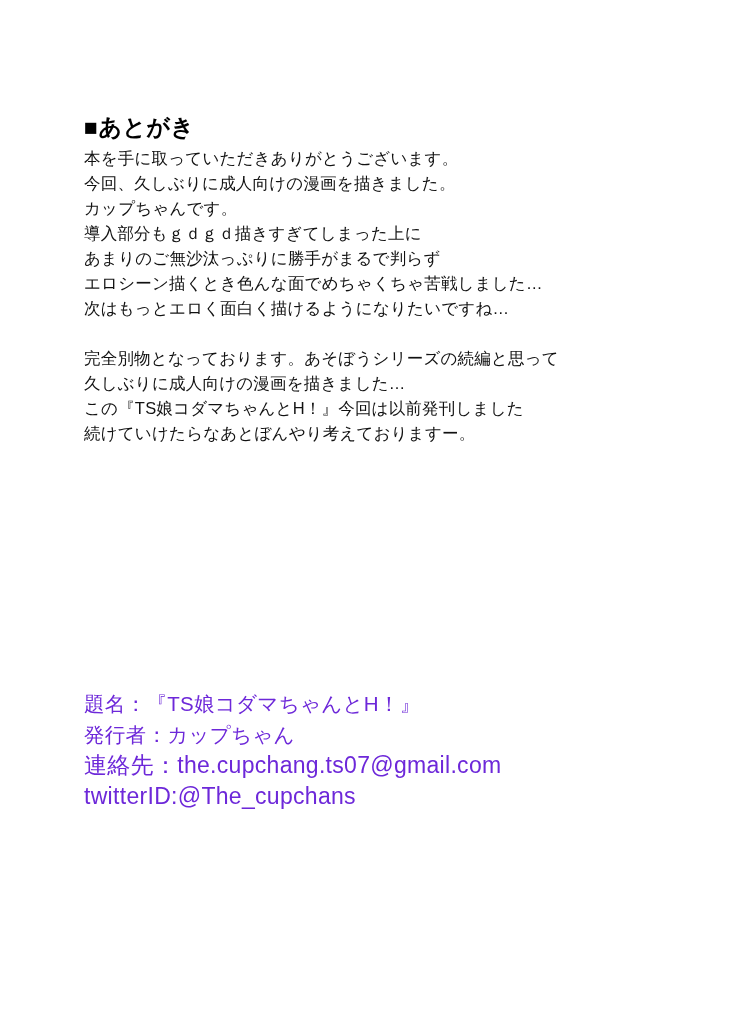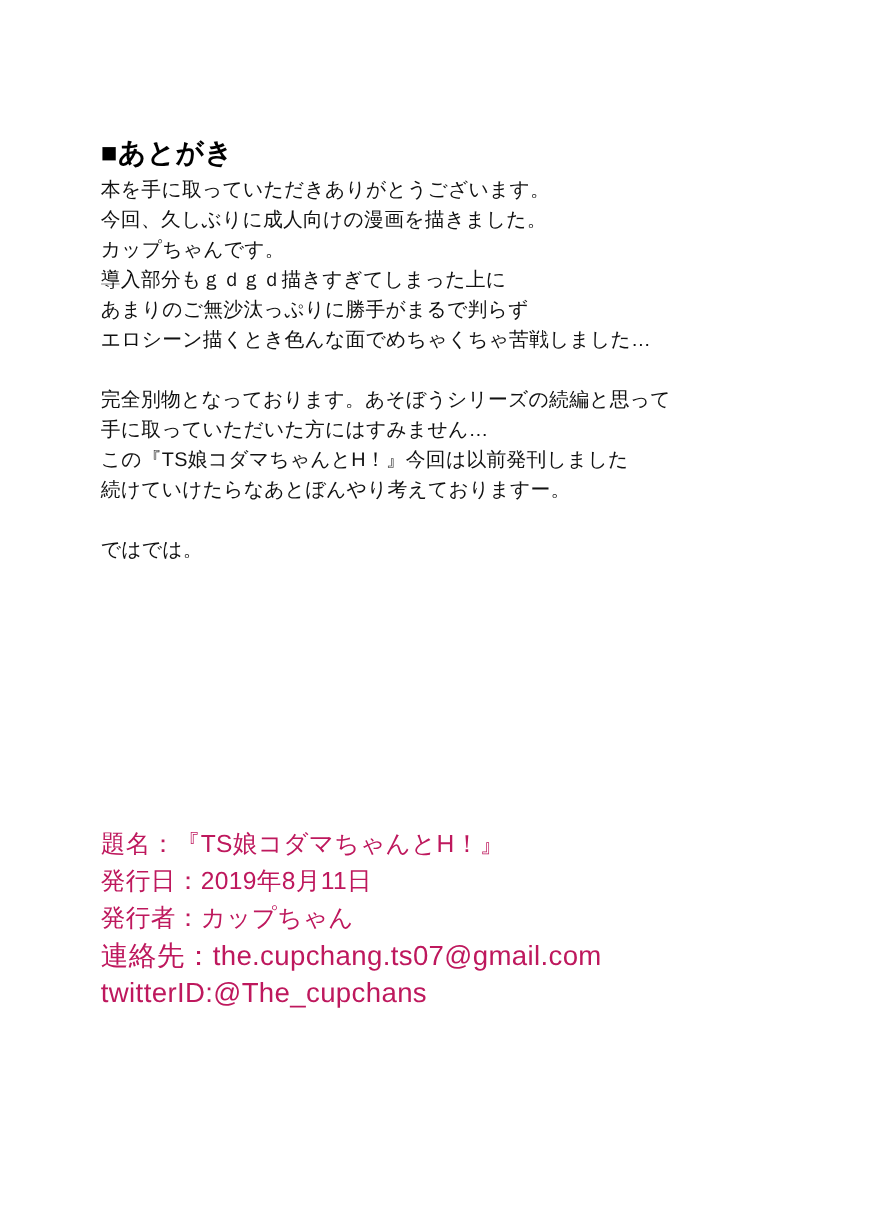--- a/index.html
+++ b/index.html
@@ -47,21 +47,21 @@
     white-space: pre;
     letter-spacing: 0.2px;
   }
   .para-gap {
     height: 25px;
   }
   
   .colophon-line {
     font-size: 20.5px;
     line-height: 31px;
-    color: #be185d;
+    color: #6d28d9;
     white-space: pre;
     letter-spacing: 0.3px;
   }
   .colophon-line.latin {
     font-size: 23px;
   }
 </style>
 </head>
 <body>
 
@@ -69,34 +69,33 @@
 
   <div class="section" id="afterword-section">
     <div class="section-heading">■あとがき</div>
 
     <div class="body-line">本を手に取っていただきありがとうございます。</div>
     <div class="body-line">今回、久しぶりに成人向けの漫画を描きました。</div>
     <div class="body-line">カップちゃんです。</div>
     <div class="body-line">導入部分もｇｄｇｄ描きすぎてしまった上に</div>
     <div class="body-line">あまりのご無沙汰っぷりに勝手がまるで判らず</div>
     <div class="body-line">エロシーン描くとき色んな面でめちゃくちゃ苦戦しました…</div>
+    <div class="body-line">次はもっとエロく面白く描けるようになりたいですね…</div>
 
     <div class="para-gap"></div>
 
     <div class="body-line">完全別物となっております。あそぼうシリーズの続編と思って</div>
-    <div class="body-line">手に取っていただいた方にはすみません…</div>
+    <div class="body-line">久しぶりに成人向けの漫画を描きました…</div>
     <div class="body-line">この『TS娘コダマちゃんとH！』今回は以前発刊しました</div>
     <div class="body-line">続けていけたらなあとぼんやり考えておりますー。</div>
 
     <div class="para-gap"></div>
 
-    <div class="body-line">ではでは。</div>
   </div>
 
   <div class="section" id="colophon-section">
     <div class="colophon-line">題名：『TS娘コダマちゃんとH！』</div>
-    <div class="colophon-line">発行日：2019年8月11日</div>
     <div class="colophon-line">発行者：カップちゃん</div>
     <div class="colophon-line latin">連絡先：the.cupchang.ts07@gmail.com</div>
     <div class="colophon-line latin">twitterID:@The_cupchans</div>
   </div>
 
 </div>
 
 </body></html>

